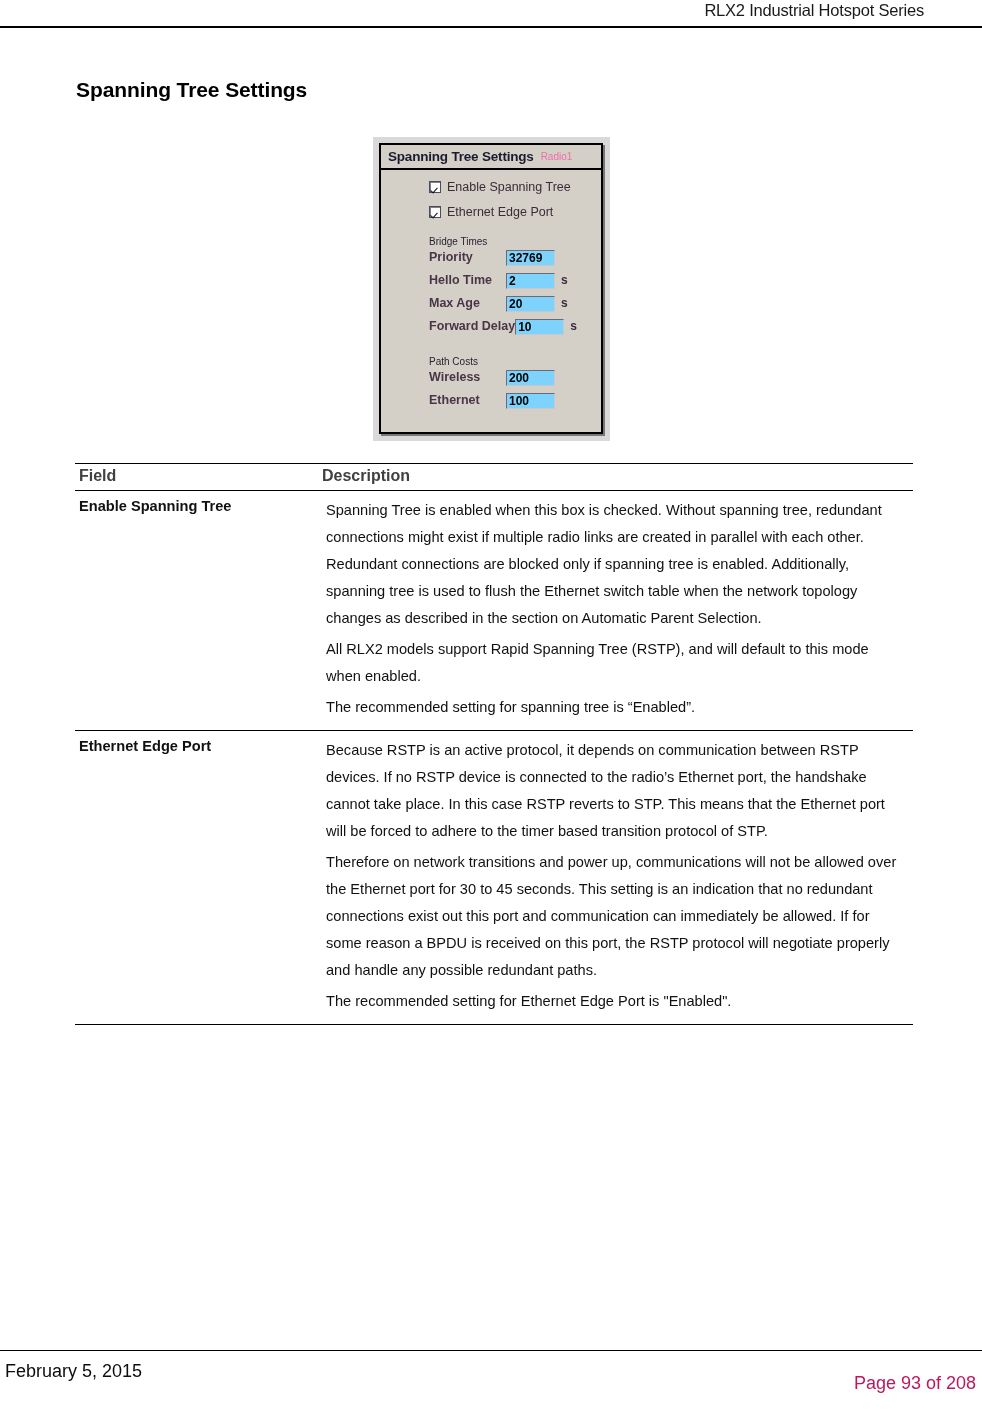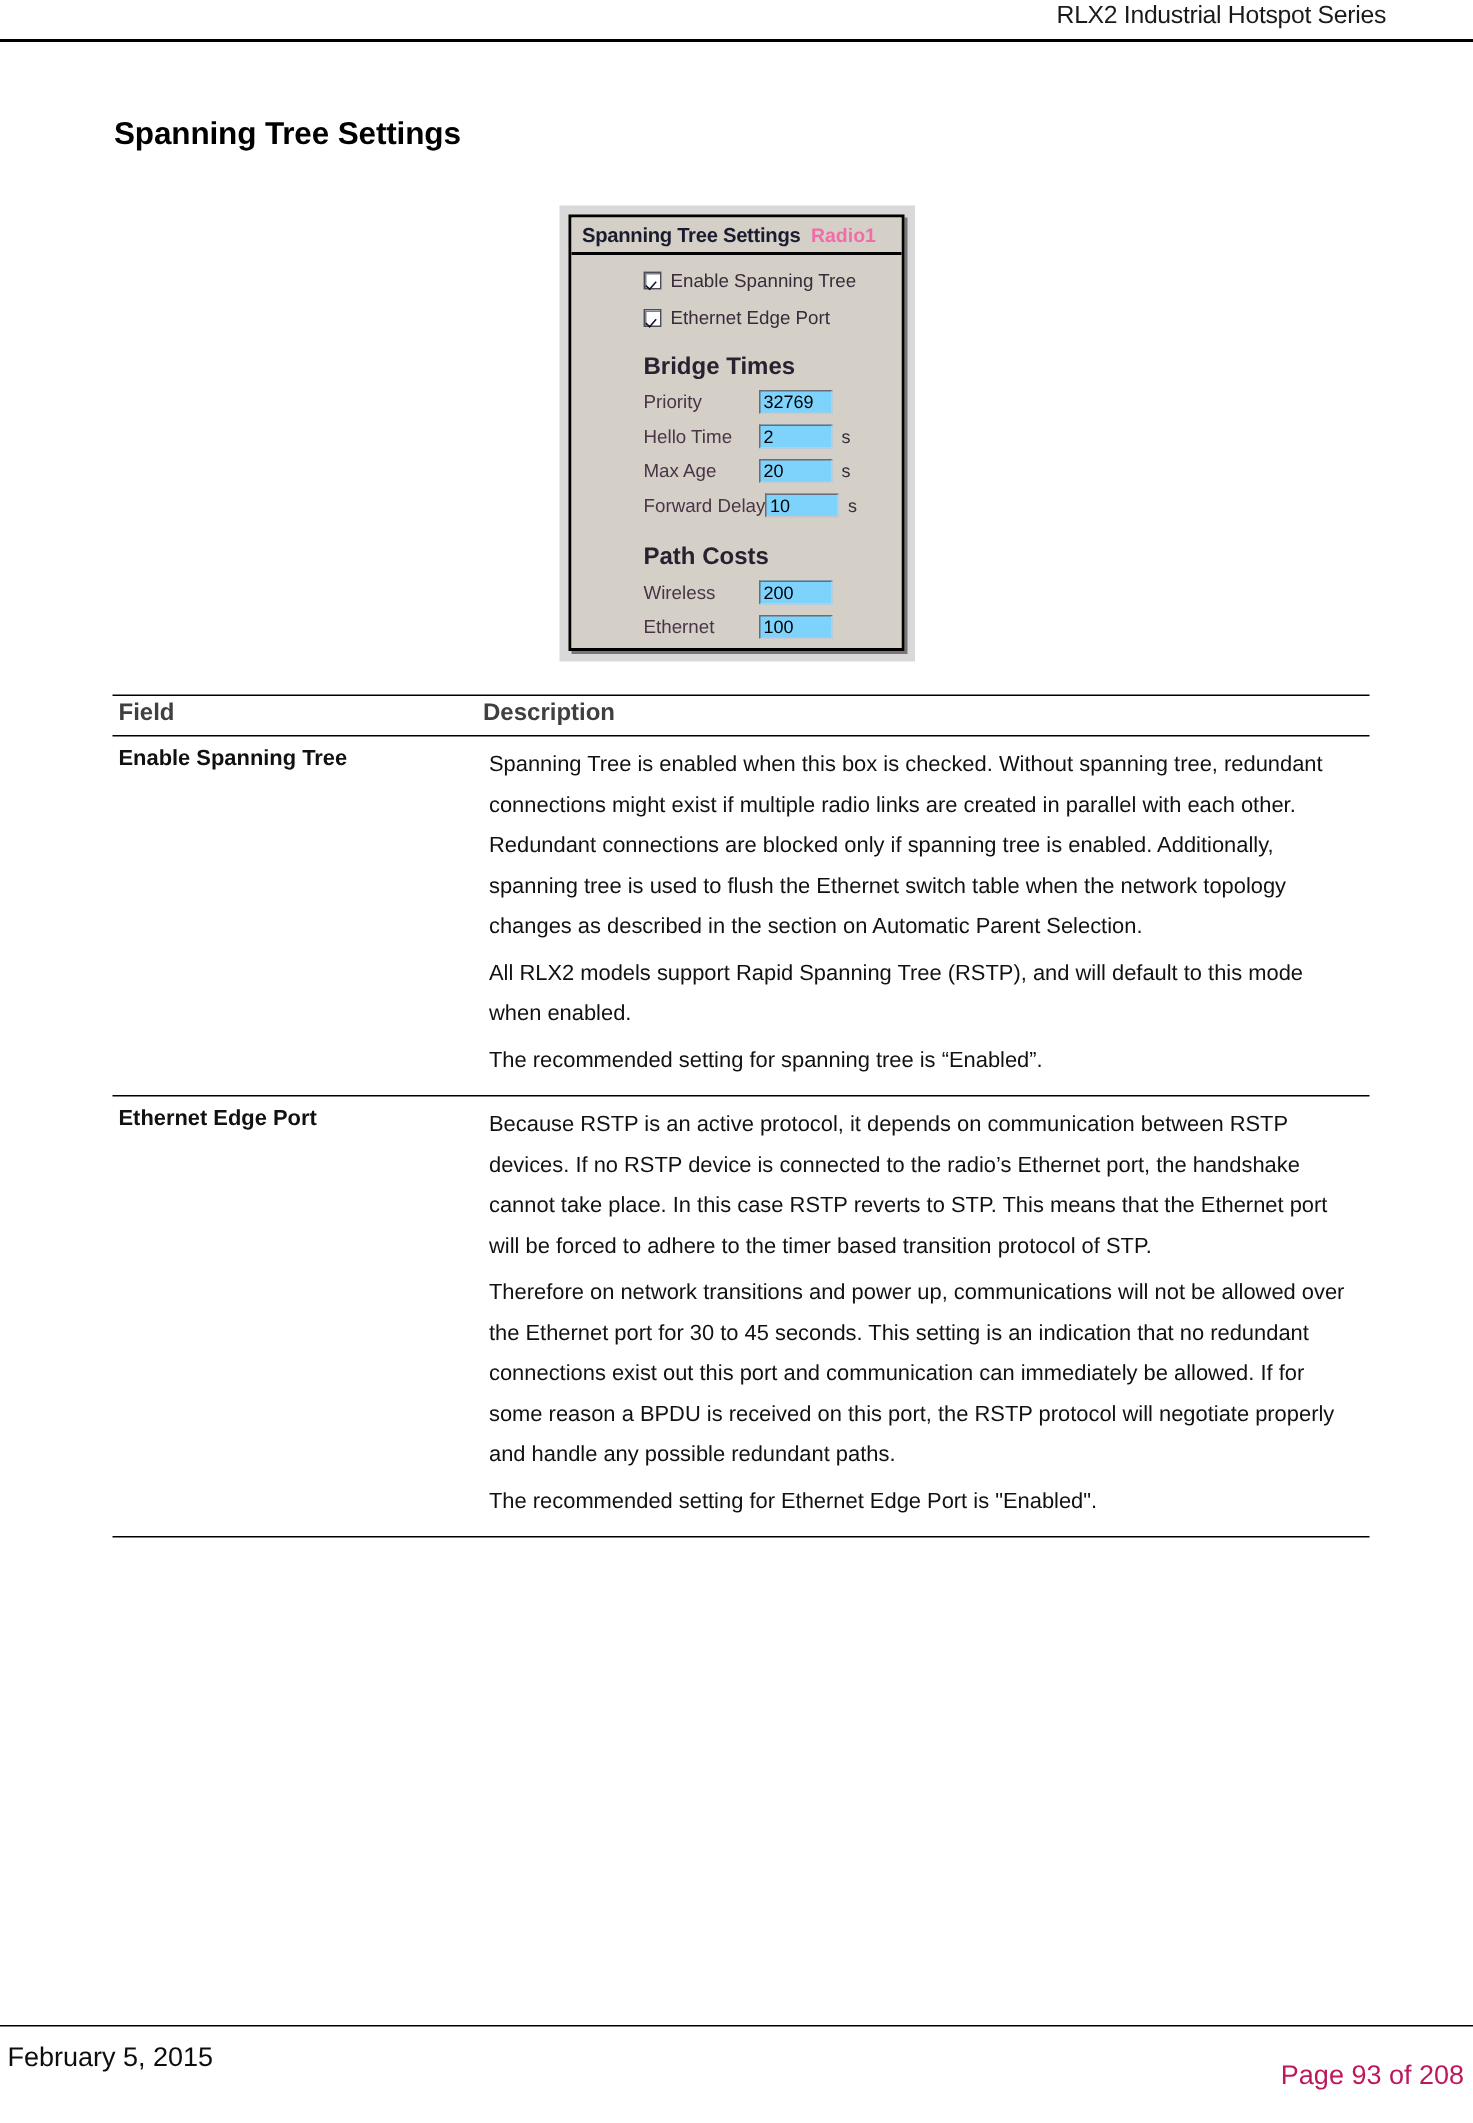--- a/index.html
+++ b/index.html
@@ -85,22 +85,22 @@
     background: #d4d0c8;
   }
   .panel-title {
     font-size: 13.5px;
     font-weight: bold;
     color: #1b1b2e;
     letter-spacing: -0.2px;
     white-space: nowrap;
   }
   .panel-radio {
-    font-size: 13px;
-    font-weight: 700;
+    font-size: 10px;
+    font-weight: 400;
     color: #f06ea8;
     margin-left: 7px;
     white-space: nowrap;
     text-align: center;
   }
   .panel-body {
     padding: 9px 0 0 0;
     background: #d4d0c8;
     height: calc(100% - 25px);
     box-sizing: border-box;
@@ -135,34 +135,34 @@
     transform: rotate(42deg);
   }
   .chk-label {
     font-size: 12.5px;
     color: #3a2b3a;
     margin-left: 6px;
     white-space: nowrap;
   }
 
   .grp-head {
-    font-size: 16px;
-    font-weight: bold;
+    font-size: 10px;
+    font-weight: normal;
     color: #2a2030;
     margin-left: 48px;
     margin-top: 16px;
     margin-bottom: 3px;
   }
 
   .fld-row {
     display: flex;
-    align-items: center;
     margin-left: 48px;
     height: 21px;
     margin-bottom: 2px;
+    font-weight: bold;
   }
   .fld-label {
     font-size: 12.5px;
     color: #4a3547;
     white-space: nowrap;
     flex: 0 0 auto;
   }
   .fld-label.w-fixed { width: 77px; }
   .fld-input {
     height: 16px;

